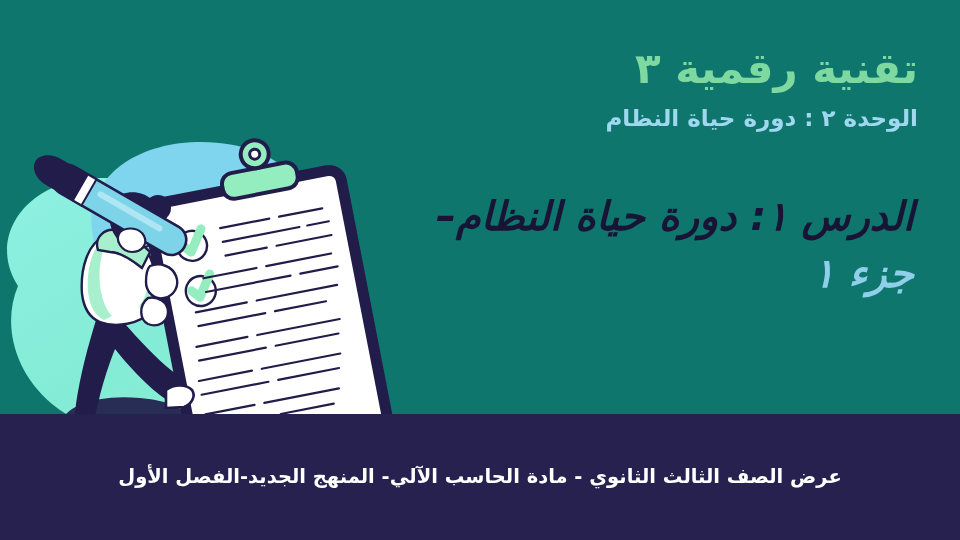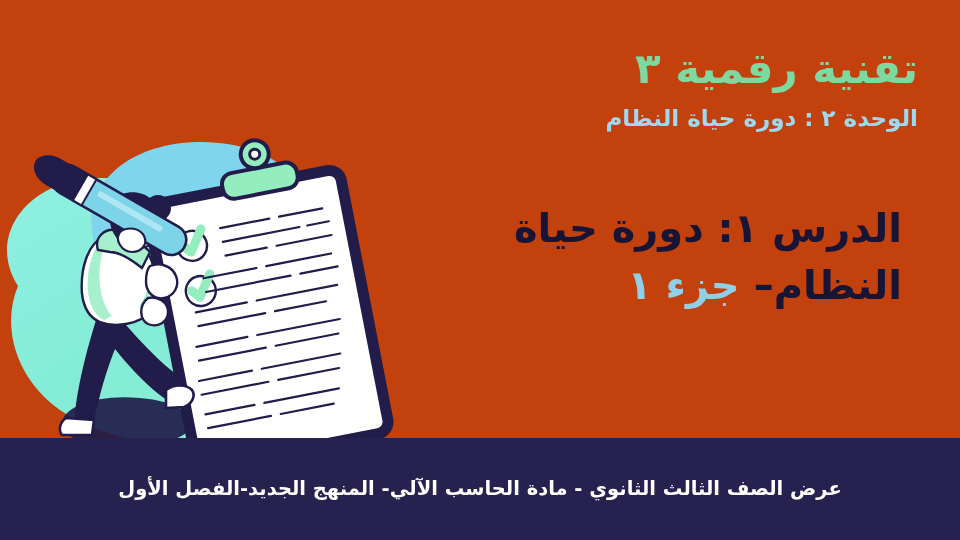--- a/index.html
+++ b/index.html
@@ -8,21 +8,21 @@
     background: #ffffff;
   }
   body {
     font-family: "DejaVu Sans", "Liberation Sans", sans-serif;
   }
 
   #slide {
     position: relative;
     width: 960px;
     height: 540px;
-    background: #c2410c;
+    background: #0f766e;
     overflow: hidden;
   }
 
   
   #illustration {
     position: absolute;
     left: 0;
     top: 118px;
     width: 430px;
     height: 340px;
@@ -59,38 +59,39 @@
   #unit-subtitle {
     margin: 0;
     padding-top: 11px;
     font-size: 23px;
     font-weight: bold;
     line-height: 1.2;
     color: #9fd8ef;
   }
 
   #lesson-heading {
-    margin: 16px;
+    margin: 4px;
     padding-top: 52px;
     font-size: 40px;
     font-weight: bold;
     line-height: 1.42;
     color: #181436;
+    font-style: italic;
   }
   #lesson-part-accent {
     color: #8fcfe9;
   }
 
   
   #footer-bar {
     position: absolute;
     left: 0;
     bottom: 0;
     width: 960px;
-    height: 102px;
+    height: 126px;
     background: #26214f;
     display: flex;
     align-items: center;
     justify-content: center;
   }
   #footer-text {
     margin: 0;
     font-size: 19.5px;
     font-weight: bold;
     color: #ffffff;

